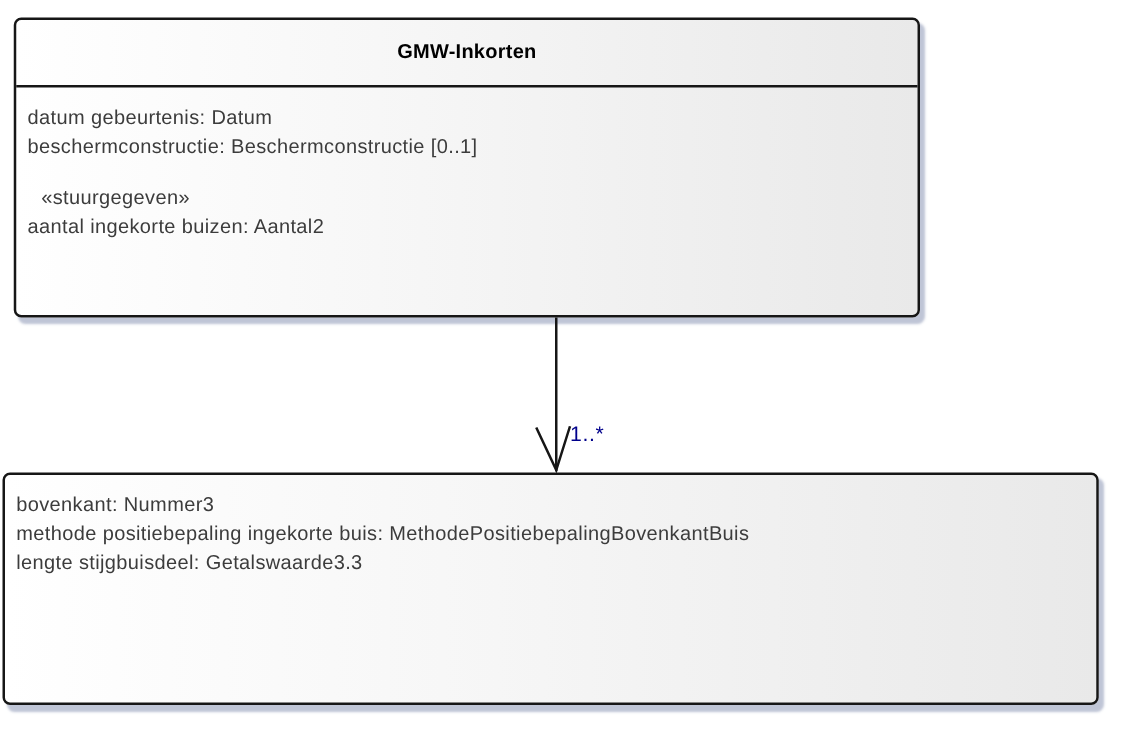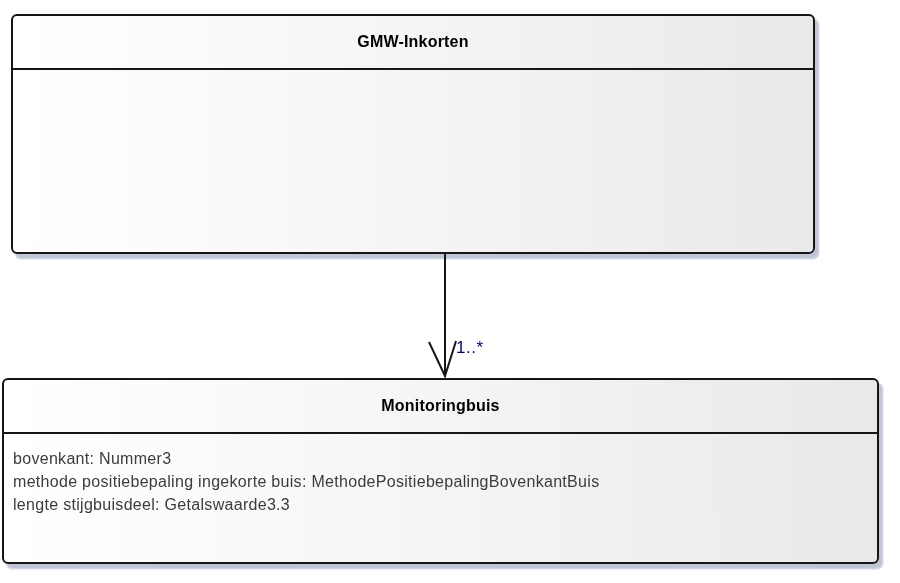--- a/index.html
+++ b/index.html
@@ -16,21 +16,21 @@
     overflow: hidden;
   }
   .uml-class {
     position: absolute;
     box-sizing: border-box;
     border: 2px solid #161616;
     border-radius: 6px;
     background: linear-gradient(90deg, #ffffff 0%, #f6f6f6 45%, #e9e9e9 100%);
     box-shadow: 4px 5px 2px rgba(170, 178, 200, 0.75);
   }
-  .class-a { left: 11px; top: 14px; width: 804px; height: 240px; }
+  .class-a { left: 11px; top: 14px; width: 725px; height: 240px; }
   .class-b { left: 2px;  top: 378px; width: 877px; height: 186px; }
   .class-header {
     box-sizing: border-box;
     height: 54px;
     border-bottom: 2px solid #161616;
     display: flex;
     align-items: center;
     justify-content: center;
   }
   .class-title {
@@ -73,32 +73,35 @@
 </style>
 </head>
 <body>
 
 <div class="canvas">
 
   <div class="uml-class class-a">
     <div class="class-header">
       <span class="class-title">GMW-Inkorten</span>
     </div>
+    <div class="class-body">
+      <div class="attr-line">datum gebeurtenis: Datum</div>
+      <div class="attr-line">beschermconstructie: Beschermconstructie [0..1]</div>
+      <div class="attr-line stereotype-line">«stuurgegeven»</div>
+      <div class="attr-line">aantal ingekorte buizen: Aantal2</div>
+    </div>
   </div>
 
   <svg class="connector-svg" viewBox="0 0 90 130" xmlns="http://www.w3.org/2000/svg">
     <line x1="30" y1="4" x2="30" y2="127" stroke="#161616" stroke-width="2"></line>
     <polyline points="14,92 30,126 41,91" fill="none" stroke="#161616" stroke-width="2"></polyline>
   </svg>
   <div class="multiplicity-label">1..*</div>
 
   <div class="uml-class class-b">
-    <div class="class-header">
-      <span class="class-title">Monitoringbuis</span>
-    </div>
     <div class="class-body">
       <div class="attr-line">bovenkant: Nummer3</div>
       <div class="attr-line">methode positiebepaling ingekorte buis: MethodePositiebepalingBovenkantBuis</div>
       <div class="attr-line">lengte stijgbuisdeel: Getalswaarde3.3</div>
     </div>
   </div>
 
 </div>
 
 </body></html>

